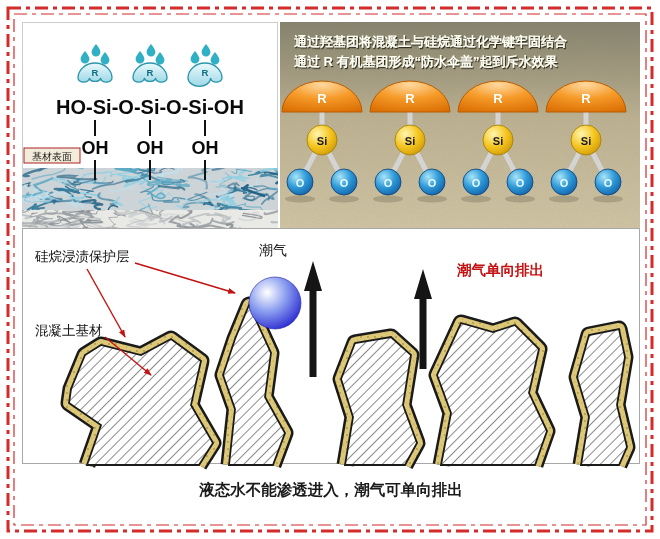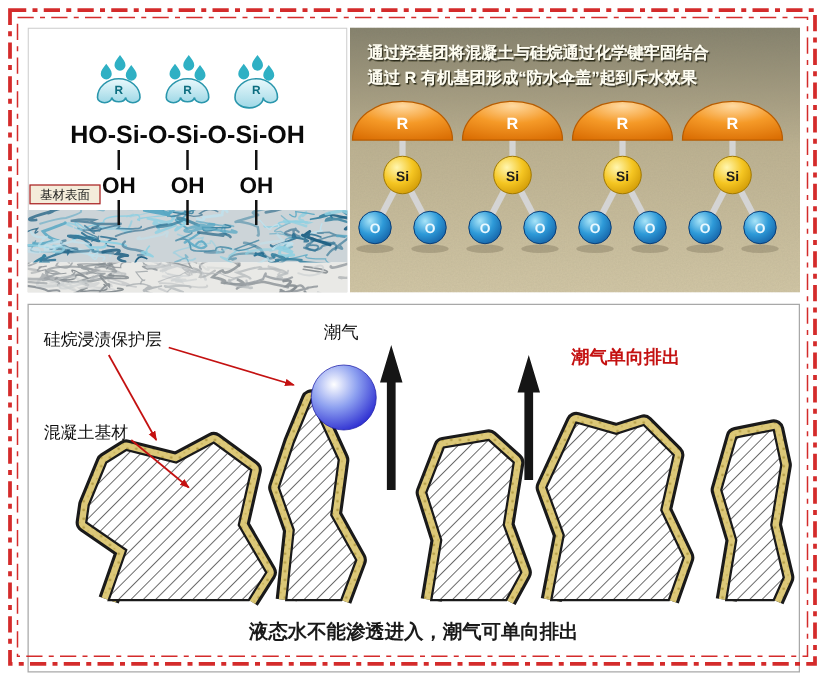--- a/index.html
+++ b/index.html
@@ -358,21 +358,21 @@
     <g>
       <circle cx="284" cy="160" r="13" fill="url(#oGrad)" stroke="#0a3e78" stroke-width="0.8"></circle>
       <text x="284" y="164.5" text-anchor="middle" font-size="11" font-weight="bold" fill="#eaf8ff">O</text>
     </g>
     <g>
       <circle cx="328" cy="160" r="13" fill="url(#oGrad)" stroke="#0a3e78" stroke-width="0.8"></circle>
       <text x="328" y="164.5" text-anchor="middle" font-size="11" font-weight="bold" fill="#eaf8ff">O</text>
     </g>
   </svg>
 
-  <div class="panel bottom-panel" style="left:22px;top:243px;width:618px;height:295px">
+  <div class="panel bottom-panel" style="left:22px;top:228px;width:618px;height:236px">
     <svg width="616" height="278" viewBox="0 0 616 278">
       <defs>
         <pattern id="hatch" width="7" height="7" patternUnits="userSpaceOnUse" patternTransform="rotate(45)">
           <rect width="7" height="7" fill="#ffffff"></rect>
           <line x1="0" y1="0" x2="0" y2="7" stroke="#2a2a2a" stroke-width="1.1"></line>
         </pattern>
         <pattern id="coatTex" width="7" height="7" patternUnits="userSpaceOnUse">
           <rect width="7" height="7" fill="#dcc878"></rect>
           <circle cx="2" cy="3" r="1.1" fill="#b49e46"></circle>
           <circle cx="5.5" cy="6" r="0.8" fill="#c8b258"></circle>

